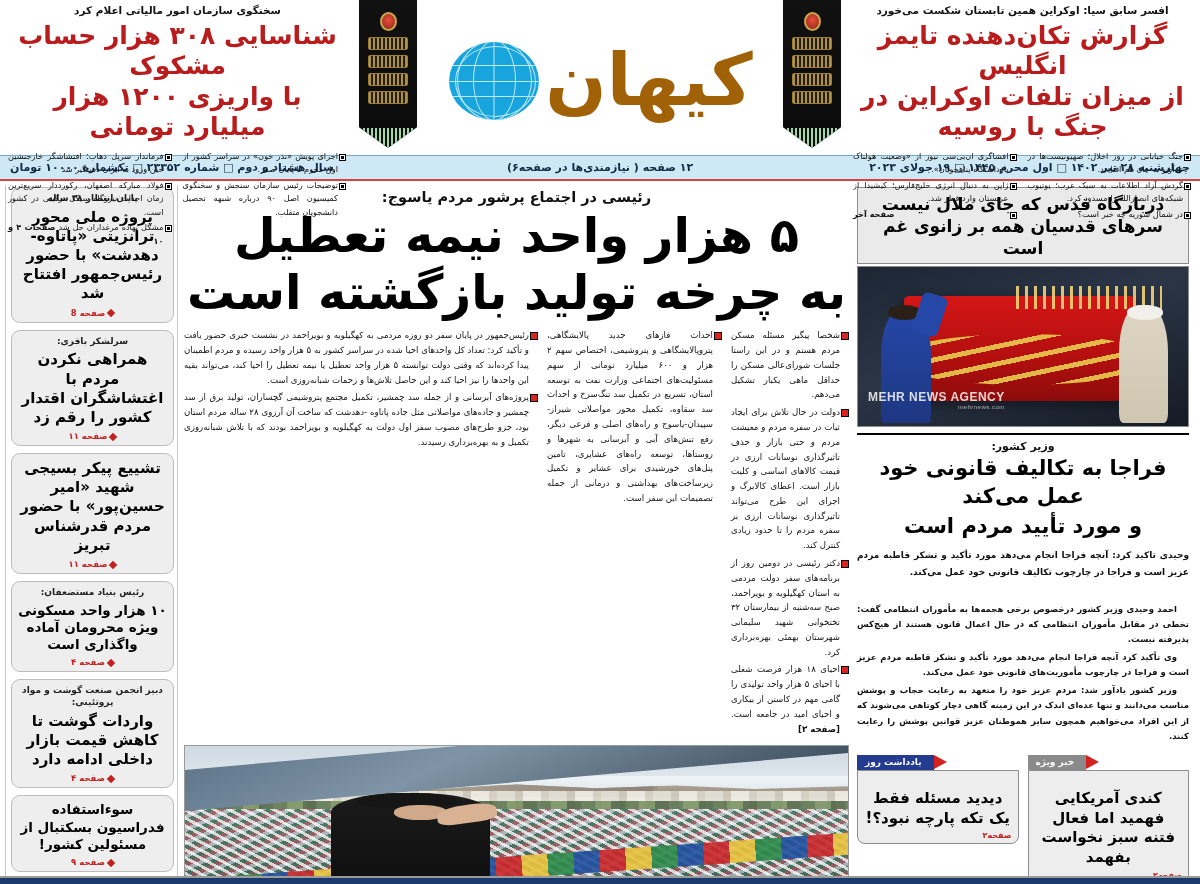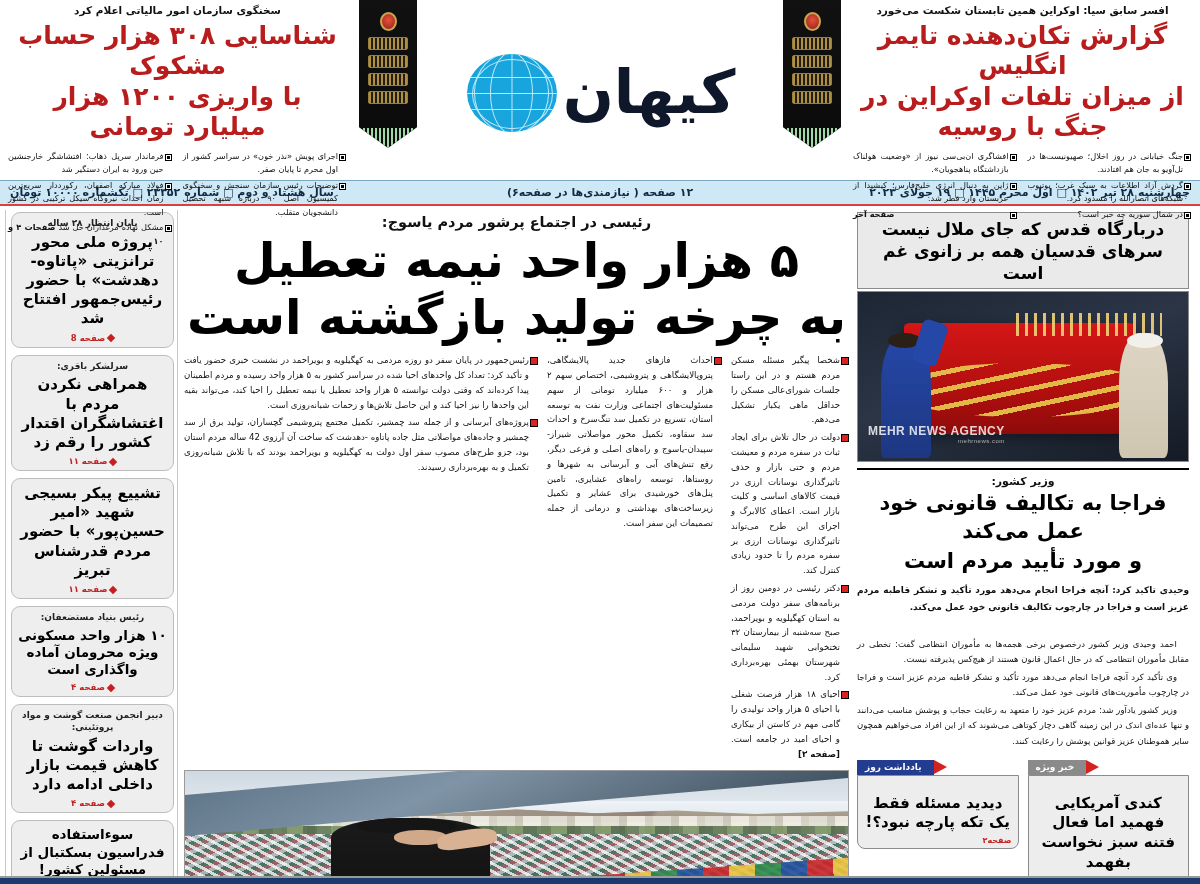--- a/index.html
+++ b/index.html
@@ -9,21 +9,21 @@
     background: #ffffff;
     font-family: "DejaVu Sans", "Liberation Sans", sans-serif;
     direction: rtl;
     overflow: hidden;
     position: relative;
   }
 
   
   .masthead {
     position: relative;
-    width: 1200px; height: 180px;
+    width: 1200px; height: 155px;
     background: #fff;
     display: flex;
     flex-direction: row-reverse;
   }
 
   .teaser-col {
     width: 355px; height: 155px;
     padding: 4px 8px 0 8px;
     display: flex; flex-direction: column;
   }
@@ -100,21 +100,21 @@
   }
   .globe i {
     position: absolute; border: 1.5px solid #bfe9fa; border-radius: 50%;
   }
   .globe .m1 { left: 26%; top: -2%; width: 48%; height: 104%; }
   .globe .m2 { left: 8%; top: -2%; width: 84%; height: 104%; }
   .globe .p1 { left: -2%; top: 30%; width: 104%; height: 0; border-width: 1.5px 0 0 0; border-radius: 0; }
   .globe .p2 { left: -2%; top: 50%; width: 104%; height: 0; border-width: 1.5px 0 0 0; border-radius: 0; }
   .globe .p3 { left: -2%; top: 70%; width: 104%; height: 0; border-width: 1.5px 0 0 0; border-radius: 0; }
   .logo-word {
-    font-size: 60px; font-weight: bold; color: #0f172a;
+    font-size: 72px; font-weight: bold; color: #a16207;
     line-height: .92; letter-spacing: -4px;
     font-family: "DejaVu Sans", sans-serif;
   }
 
   
   .datebar {
     width: 1200px; height: 26px;
     background: #cfe8f5;
     border-top: 1px solid #7aa8c0;
     border-bottom: 2px solid #d94040;
@@ -341,21 +341,21 @@
   .lc-head2 {
     text-align: center; font-size: 21px; font-weight: bold; color: #000;
     line-height: 1.32; letter-spacing: -0.5px; margin-top: 2px;
   }
   .lc-lead {
     font-size: 9px; line-height: 1.8; font-weight: bold;
     text-align: justify; margin-top: 7px; color: #111;
   }
   .lc-body {
     font-size: 8.5px; line-height: 1.78; text-align: justify;
-    color: #111; margin-top: 22px;
+    color: #111; margin-top: 22px; font-weight: bold;
   }
   .lc-body p { margin-bottom: 3px; text-indent: 12px; }
 
   .lc-tagboxes {
     display: flex; flex-direction: row; gap: 9px; margin-top: 8px;
   }
   .tagbox { flex: 1; position: relative; }
   .tag-head {
     display: flex; align-items: center; justify-content: flex-end;
     height: 15px;
@@ -531,21 +531,21 @@
         <p class="bul"><span>احیای ۱۸ هزار فرصت شغلی با احیای ۵ هزار واحد تولیدی را گامی مهم در کاستن از بیکاری و احیای امید در جامعه است.</span>
           <span class="pg">[صفحه ۳]</span></p>
       </div>
 
       <div class="col col-a">
         <p class="bul">احداث فازهای جدید پالایشگاهی، پتروپالایشگاهی و پتروشیمی، اختصاص سهم ۲ هزار و ۶۰۰ میلیارد تومانی از سهم مسئولیت‌های اجتماعی وزارت نفت به توسعه استان، تسریع در تکمیل سد تنگ‌سرخ و احداث سد سقاوه، تکمیل محور مواصلاتی شیراز-سپیدان-یاسوج و راه‌های اصلی و فرعی دیگر، رفع تنش‌های آبی و آبرسانی به شهرها و روستاها، توسعه راه‌های عشایری، تامین پنل‌های خورشیدی برای عشایر و تکمیل زیرساخت‌های بهداشتی و درمانی از جمله تصمیمات این سفر است.</p>
       </div>
 
       <div class="col col-c">
         <p class="bul">رئیس‌جمهور در پایان سفر دو روزه مردمی به کهگیلویه و بویراحمد در نشست خبری حضور یافت و تأکید کرد: تعداد کل واحدهای احیا شده در سراسر کشور به ۵ هزار واحد رسیده و مردم اطمینان پیدا کرده‌اند که وقتی دولت توانسته ۵ هزار واحد تعطیل یا نیمه تعطیل را احیا کند، می‌تواند بقیه این واحدها را نیز احیا کند و این حاصل تلاش‌ها و زحمات شبانه‌روزی است.</p>
-        <p class="bul">پروژه‌های آبرسانی و از جمله سد چمشیر، تکمیل مجتمع پتروشیمی گچساران، تولید برق از سد چمشیر و جاده‌های مواصلاتی مثل جاده پاتاوه -دهدشت که ساخت آن آرزوی 42 ساله مردم استان بود، جزو طرح‌های مصوب سفر اول دولت به کهگیلویه و بویراحمد بودند که با تلاش شبانه‌روزی تکمیل و به بهره‌برداری رسیدند.</p>
+        <p class="bul">پروژه‌های آبرسانی و از جمله سد چمشیر، تکمیل مجتمع پتروشیمی گچساران، تولید برق از سد چمشیر و جاده‌های مواصلاتی مثل جاده پاتاوه -دهدشت که ساخت آن آرزوی ۲۸ ساله مردم استان بود، جزو طرح‌های مصوب سفر اول دولت به کهگیلویه و بویراحمد بودند که با تلاش شبانه‌روزی تکمیل و به بهره‌برداری رسیدند.</p>
       </div>
     </div>
 
     <div class="rally-photo">
       <div class="rp-sky"></div>
       <div class="rp-mountain"></div>
       <div class="rp-city"></div>
       <div class="rp-trees"></div>
       <div class="rp-crowd"></div>
       <div class="rp-canopy"></div>

